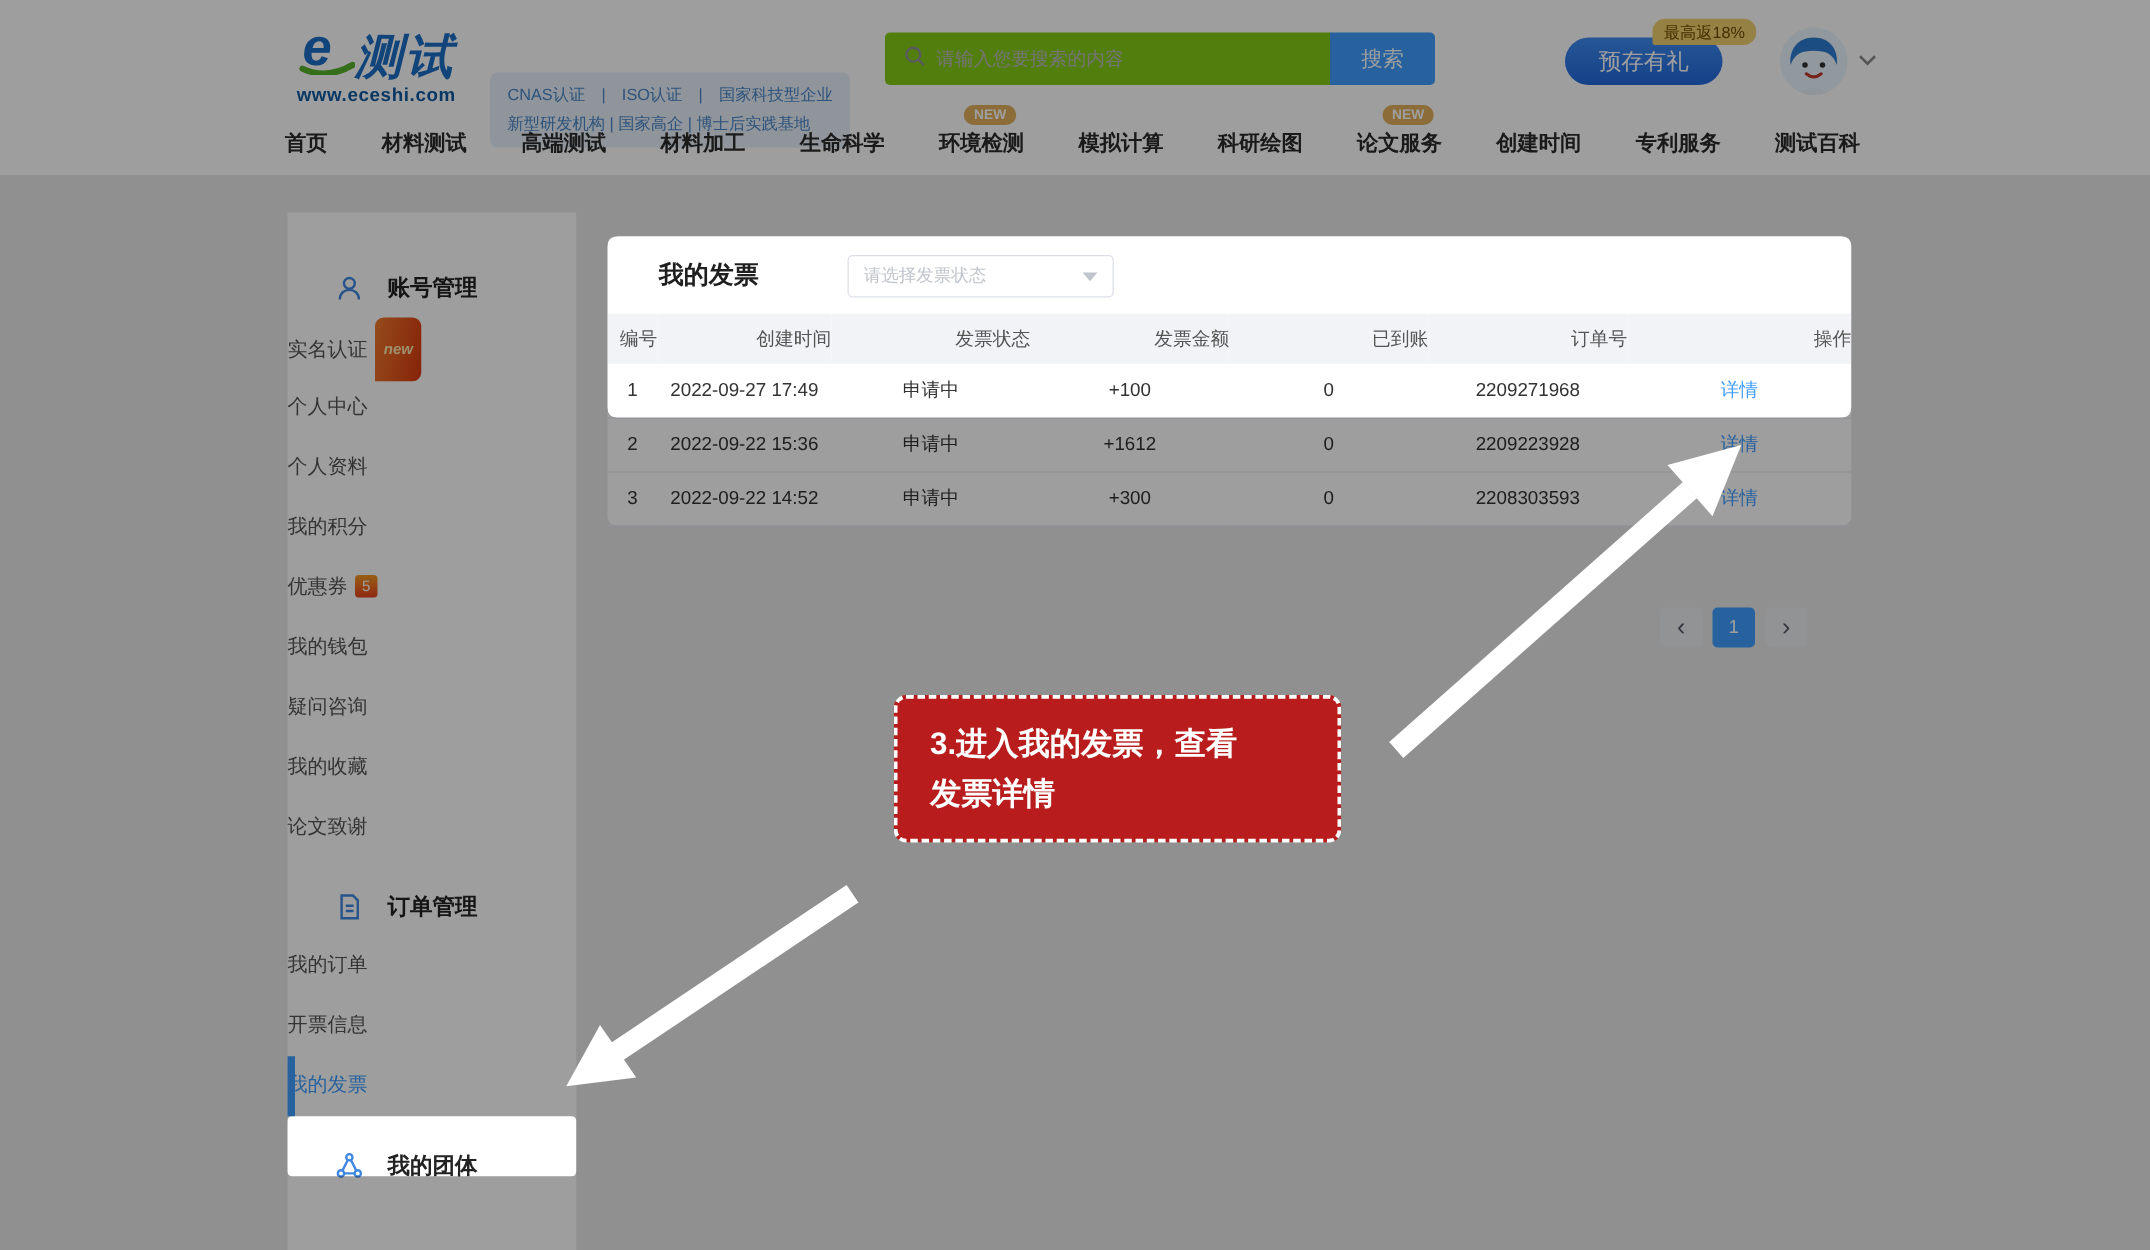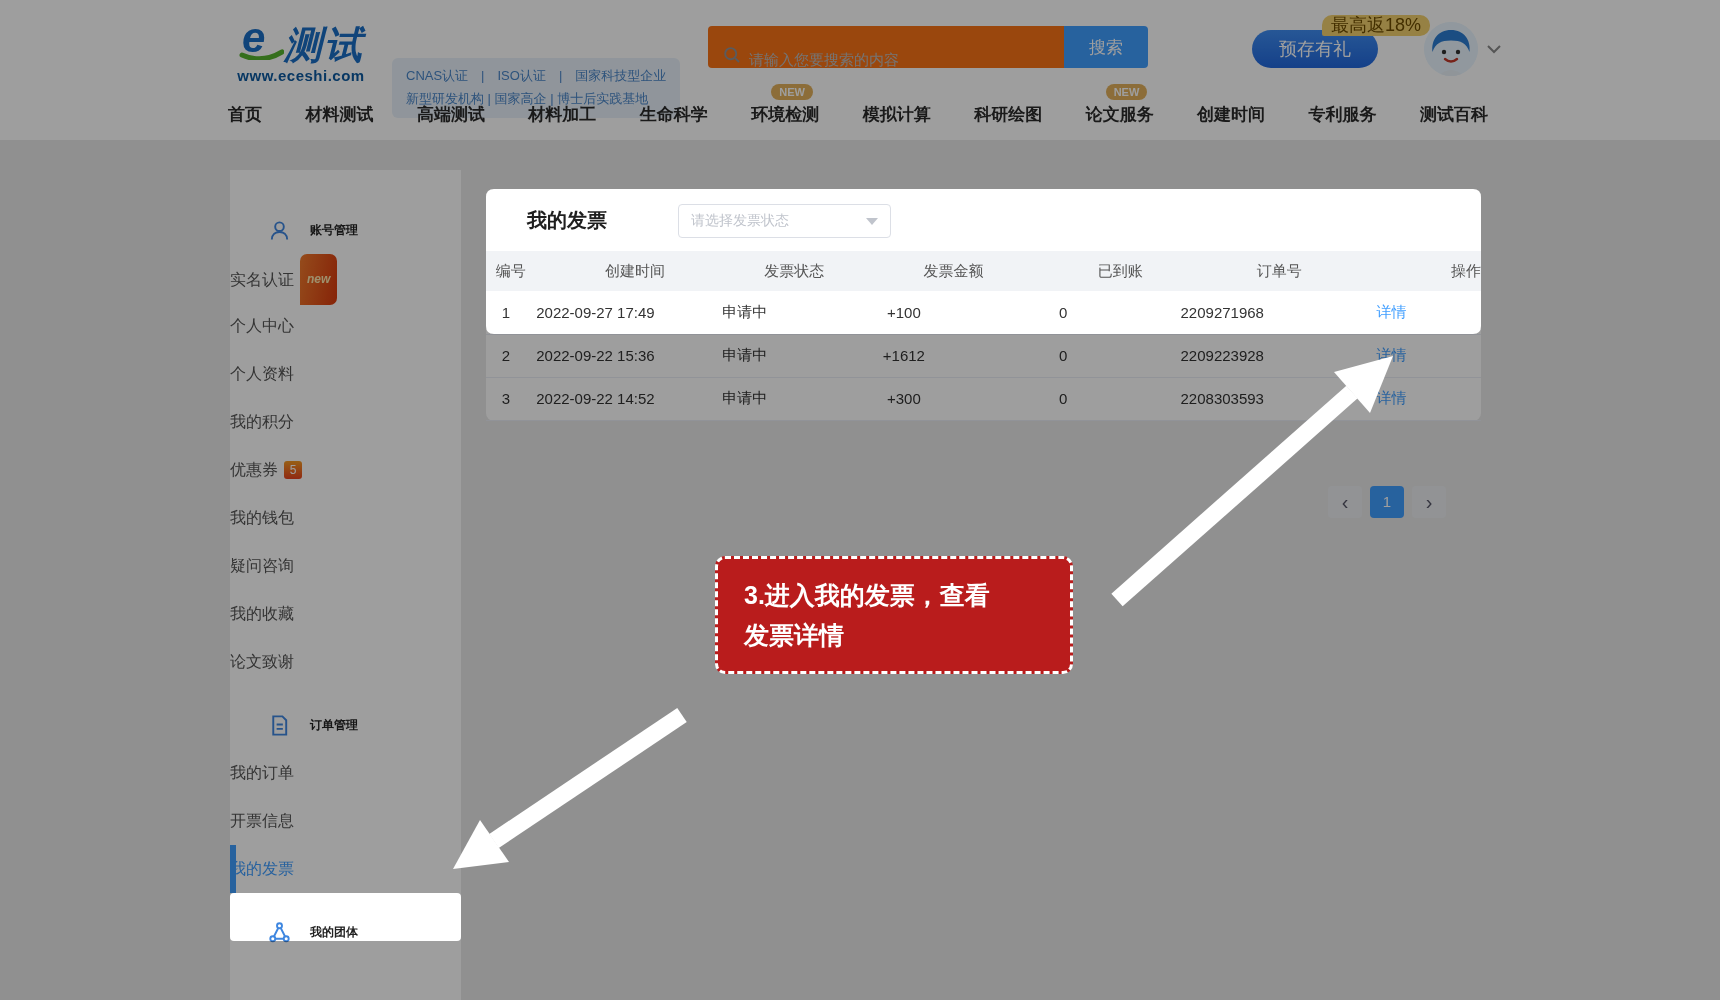--- a/index.html
+++ b/index.html
@@ -9,38 +9,38 @@
 
   
   .header { position:absolute; left:0; top:0; width:1720px; height:140px; background:#fff; }
   .logo { position:absolute; left:226px; top:16px; width:150px; text-align:center; cursor:pointer; }
   .logo-row { display:flex; align-items:flex-end; justify-content:center; }
   .logo-cn { font-size:38px; font-weight:bold; font-style:italic; color:var(--logo-blue); letter-spacing:2px; line-height:1; }
   .logo-url { font-size:15px; font-weight:bold; color:#0d5aa0; margin-top:3px; letter-spacing:0.5px; }
   .certs { position:absolute; left:392px; top:22px; background:#e8f1fb; border-radius:6px; padding:7px 14px;margin-top:36px; }
   .cert-line { font-size:13px; color:#4a86c8; line-height:1.75; white-space:nowrap; }
   .search-wrap { position:absolute; left:708px; top:26px; height:42px; display:flex; }
-  .search-box { width:356px; height:42px; background:#f97316; border-radius:4px 0 0 4px; display:flex; align-items:flex-end; padding-left:14px; }
+  .search-box { width:356px; height:42px; background:#84cc16; border-radius:4px 0 0 4px; display:flex; align-items:center; padding-left:14px; }
   .search-box input { border:none; outline:none; background:transparent; font-size:15px; width:300px; margin-left:8px; color:#333; font-family:inherit; }
   .search-box input::placeholder { color:#bcbcbc; }
   .search-btn { width:84px; height:42px; background:var(--primary); color:#fff; font-size:17px; border:none; border-radius:0 4px 4px 0; cursor:pointer; font-family:inherit; }
   .promo-btn { position:absolute; left:1252px; top:30px; width:126px; height:38px; border-radius:19px; background:linear-gradient(180deg,#3f8df2,#2268dd); color:#fff; font-size:18px; text-align:center; line-height:38px; cursor:pointer; }
-  .promo-badge { position:absolute; left:1322px; top:15px; height:21px; line-height:21px; padding:0 9px; background:var(--promo-badge-bg); color:var(--promo-badge-text); font-size:18px; border-radius:10px 10px 10px 2px; z-index:2; }
+  .promo-badge { position:absolute; left:1322px; top:15px; height:21px; line-height:21px; padding:0 9px; background:var(--promo-badge-bg); color:var(--promo-badge-text); font-size:13px; border-radius:10px 10px 10px 2px; z-index:2; }
   .avatar { position:absolute; left:1424px; top:22px; width:54px; height:54px; border-radius:50%; overflow:hidden; cursor:pointer; background:#eaf6ff; }
   .hdr-chevron { position:absolute; left:1487px; top:40px; color:#8a8a8a; cursor:pointer; }
 
   .nav { position:absolute; left:228px; top:96px; width:1260px; height:36px; display:flex; justify-content:space-between; align-items:center; }
   .nav-item { position:relative; font-size:17px; font-weight:bold; color:#2b2b2b; cursor:pointer; white-space:nowrap; }
   .nav-badge { position:absolute; top:-19px; left:calc(50% - 14px); background:var(--nav-gold); color:#fff; font-size:11px; font-weight:bold; padding:2px 8px; border-radius:9px; }
 
   
   .sidebar { position:absolute; left:230px; top:170px; width:231px; height:830px; background:#fff; padding-top:36px; }
   .side-header { height:48px; display:flex; align-items:center; padding-left:38px; cursor:pointer; }
   .side-header .sh-icon { width:23px; height:23px; margin-right:19px; }
-  .side-header .sh-label { font-size:12px; font-weight:bold; color:#222; }
+  .side-header .sh-label { font-size:18px; font-weight:bold; color:#222; }
   .side-item { height:48px; line-height:48px; font-size:16px; color:#555; cursor:pointer; white-space:nowrap; }
   .side-item.selected { position:relative; color:var(--primary); background:#fff; }
   .side-item.selected::before { content:""; position:absolute; left:0; top:0; bottom:0; width:6px; background:var(--primary); }
   .section-gap { height:15px; }
   .badge-new { display:inline-block; margin-left:6px; padding:1px 7px 2px; font-size:12px; font-style:italic; font-weight:bold; color:#ffe9b0; background:linear-gradient(100deg,#f07a2d,#d93a0e); border-radius:7px 7px 7px 0; vertical-align:2px; }
   .badge-count { display:inline-block; margin-left:6px; width:18px; height:18px; line-height:18px; text-align:center; font-size:12px; color:#fff; background:linear-gradient(180deg,#f59a23,#e8431f); border-radius:3px; vertical-align:1px; }
   .badge-rebate { display:inline-block; margin-left:5px; padding:1px 6px 2px; font-size:12px; font-weight:bold; color:#ffe9b0; background:linear-gradient(100deg,#f59a23,#d93a0e); border-radius:7px 7px 7px 0; vertical-align:2px; }
 
   
   .card { position:absolute; left:486px; top:189px; width:995px; background:#fff; border-radius:8px; }

